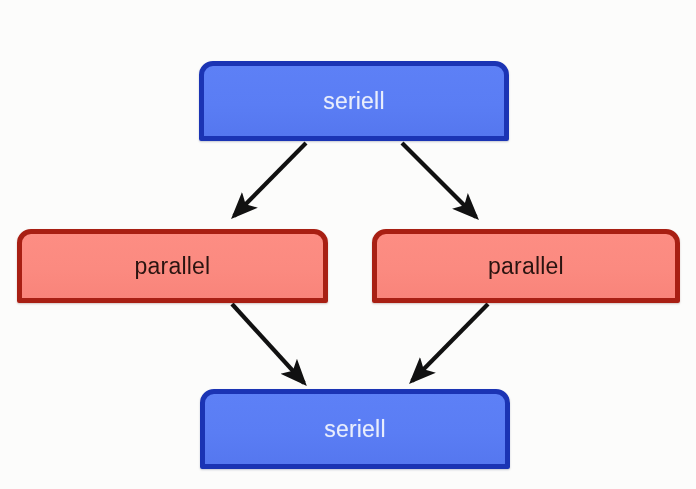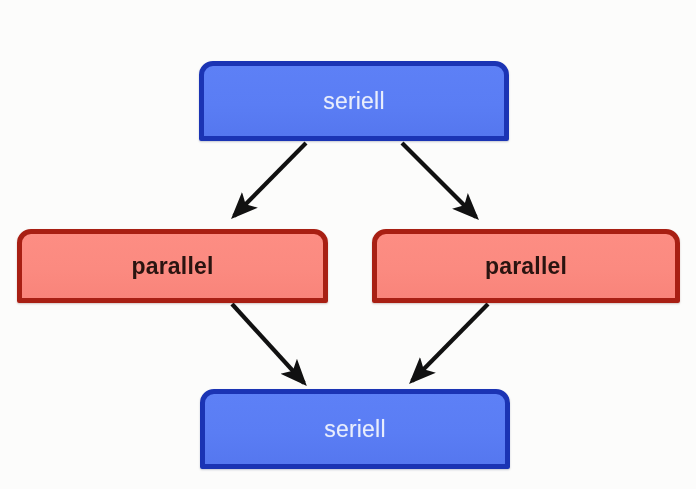--- a/index.html
+++ b/index.html
@@ -47,21 +47,20 @@
     color: #e9eefc;
     box-shadow: 0 1px 2px rgba(40,50,90,0.25);
     text-shadow: 0 0 1px rgba(255,255,255,0.35);
   }
   .node-parallel {
     background: linear-gradient(180deg, #fd8d83 0%, #fb8a80 55%, #f9847a 100%);
     border-color: #a81f13;
     border-width: 5px;
     color: #2a1410;
     box-shadow: 0 1px 2px rgba(90,40,35,0.25);
-    font-weight: bold;
   }
   #node-serial-top {
     left: 199px;
     top: 61px;
     width: 310px;
     height: 80px;
   }
   #node-parallel-left {
     left: 17px;
     top: 229px;

